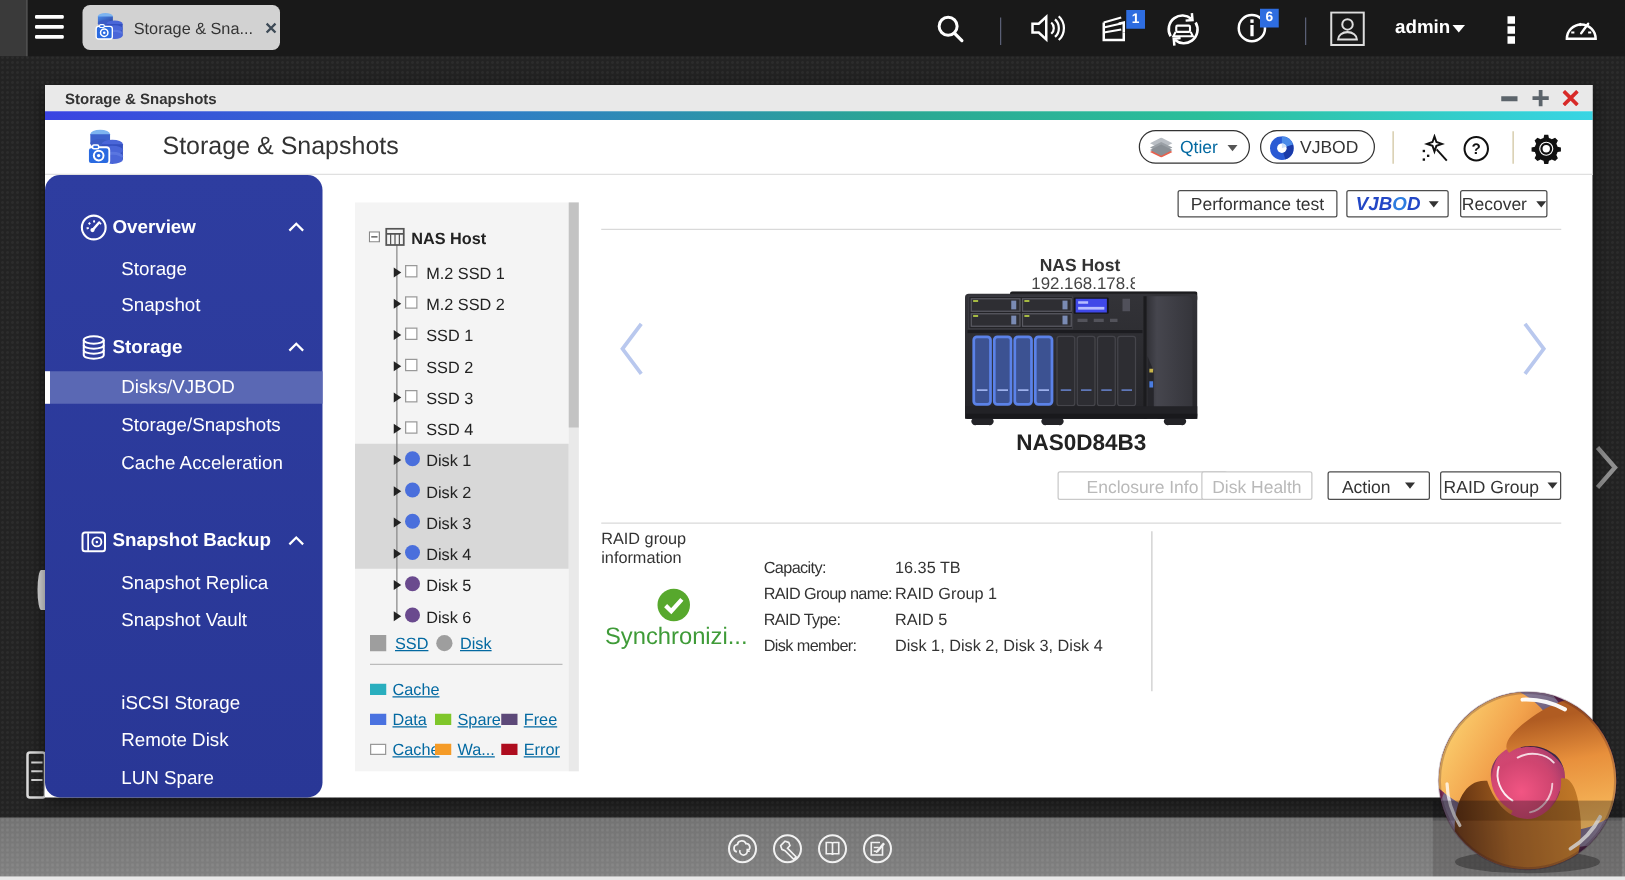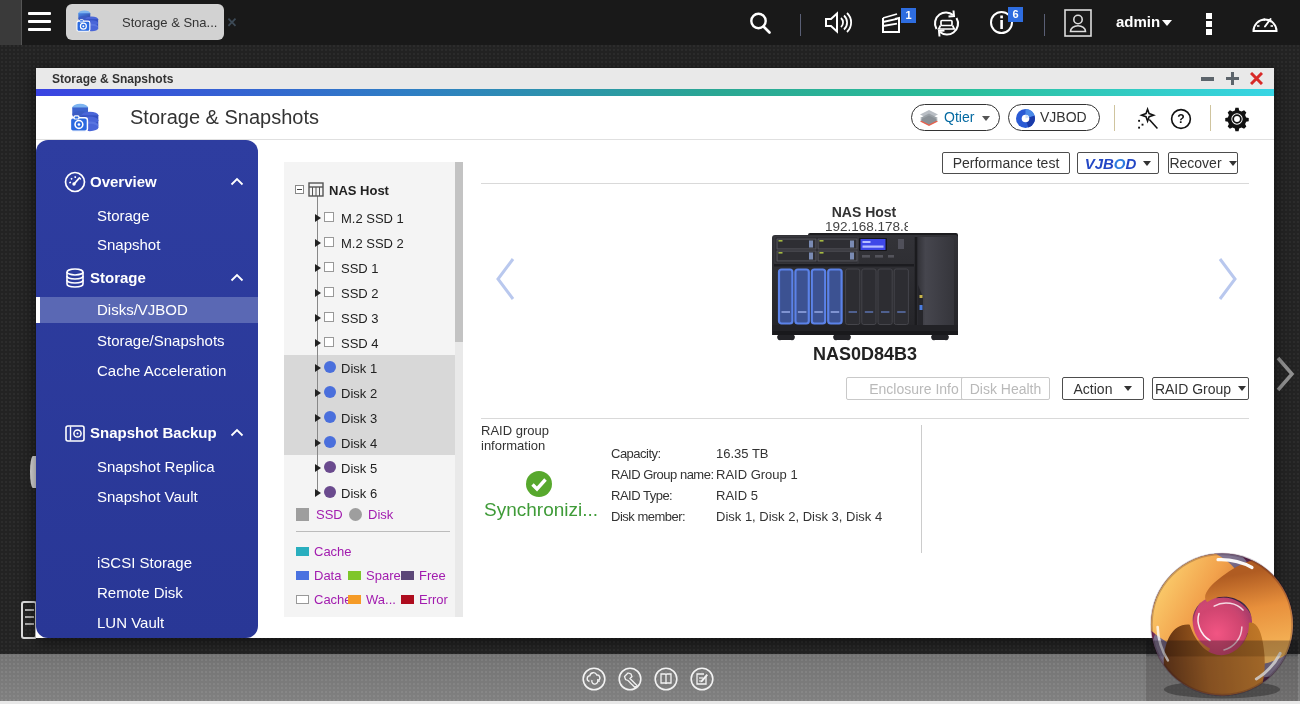--- a/index.html
+++ b/index.html
@@ -20,21 +20,21 @@
 #graystrip .dots2 { position:absolute; inset:0;
   background-image:radial-gradient(circle, rgba(255,255,255,0.07) 1px, transparent 1.3px);
   background-size:4px 4px; }
 #bottomlight { position:absolute; left:0; top:701px; width:1300px; height:3px; background:#e8e8e8; }
 
 
 .hamb { position:absolute; left:28px; top:12px; width:23px; height:20px; }
 .hamb div { height:3px; background:#fff; margin-bottom:5px; border-radius:1px; }
 #tab { position:absolute; left:66px; top:4px; width:158px; height:36px; background:#d2d2d2;
   border-radius:6px; display:flex; align-items:center; }
-#tab .tlabel { font-size:13px; color:#333; margin-left:22px; white-space:nowrap; }
+#tab .tlabel { font-size:13px; color:#333; margin-left:7px; white-space:nowrap; }
 #tab .tx { margin-left:9px; color:#3d4a56; font-weight:bold; font-size:13px; }
 .sep { position:absolute; width:1px; background:#5a5f75; top:14px; height:22px; }
 
 
 #win { position:absolute; left:36px; top:68px; width:1238px; height:570px; background:#fff;
   box-shadow:0 3px 14px rgba(0,0,0,0.55); z-index:10; }
 #titlebar { position:absolute; left:0; top:0; width:1238px; height:21px; background:#e9e9e9; }
 #titlebar .t { position:absolute; left:16px; top:4px; font-size:12px; color:#333; font-weight:bold; }
 #gradbar { position:absolute; left:0; top:21px; width:1238px; height:7px;
   background:linear-gradient(90deg,#3a43e2 0%, #2f7ec4 30%, #2aa793 55%, #2bbf9b 75%, #38d5e4 100%); }
@@ -57,21 +57,21 @@
 
 #tree { position:absolute; left:248px; top:94px; width:179px; height:455px; background:#f4f4f4; }
 #treescroll { position:absolute; left:171px; top:0; width:8px; height:455px; background:#e9e9e9; }
 #treethumb { position:absolute; left:171px; top:0; width:8px; height:180px; background:#c3c3c3; }
 .trow { position:absolute; left:0; width:171px; height:25px; }
 .trow i { position:absolute; left:31px; top:9px; width:0; height:0;
   border-top:4px solid transparent; border-bottom:4px solid transparent; border-left:6px solid #222; }
 .trow .cb { position:absolute; left:40px; top:7px; width:10px; height:10px; background:#fff; border:1px solid #999; }
 .trow .ci { position:absolute; left:40px; top:6px; width:12px; height:12px; border-radius:50%; }
 .trow span { position:absolute; left:57px; top:6px; font-size:13px; color:#222; }
-.lgt { font-size:13px; color:#a21caf; }
+.lgt { font-size:13px; color:#0369a1;text-decoration:underline; }
 .lsq { position:absolute; width:13px; height:9px; }
 
 
 .btn { position:absolute; border:1px solid #4d4d4d; background:#fff; font-size:14px; color:#333;
   display:flex; align-items:center; justify-content:center; border-radius:2px; }
 .btn.dis { border-color:#c9c9c9; color:#b9b9b9; }
 .caret { display:inline-block; width:0; height:0; border-left:4px solid transparent;
   border-right:4px solid transparent; border-top:5px solid #333; margin-left:7px; }
 .hr { position:absolute; height:1px; background:#d9d9d9; }
 .kv { position:absolute; left:575px; font-size:13px; color:#333; white-space:nowrap; }
@@ -331,21 +331,21 @@
       <div class="navsub" style="top:344px">
           <span class="lb">Snapshot Vault</span>
         </div>
       <div class="navsub" style="top:410px">
           <span class="lb">iSCSI Storage</span>
         </div>
       <div class="navsub" style="top:440px">
           <span class="lb">Remote Disk</span>
         </div>
       <div class="navsub" style="top:470px">
-          <span class="lb">LUN Vault</span>
+          <span class="lb">LUN Spare</span>
         </div>
     </div>
     <div id="tree">
       <div class="abs" style="left:0;top:193px;width:171px;height:100px;background:#d8d8d8"></div>
       <div class="abs" style="left:33px;top:34px;width:1px;height:297px;background:#888"></div>
 
       <svg class="abs" style="left:11px;top:23px" width="9" height="9" viewBox="0 0 9 9">
         <rect x="0.5" y="0.5" width="8" height="8" fill="#fff" stroke="#888"></rect>
         <line x1="2" y1="4.5" x2="7" y2="4.5" stroke="#444" stroke-width="1"></line>
         </svg>

